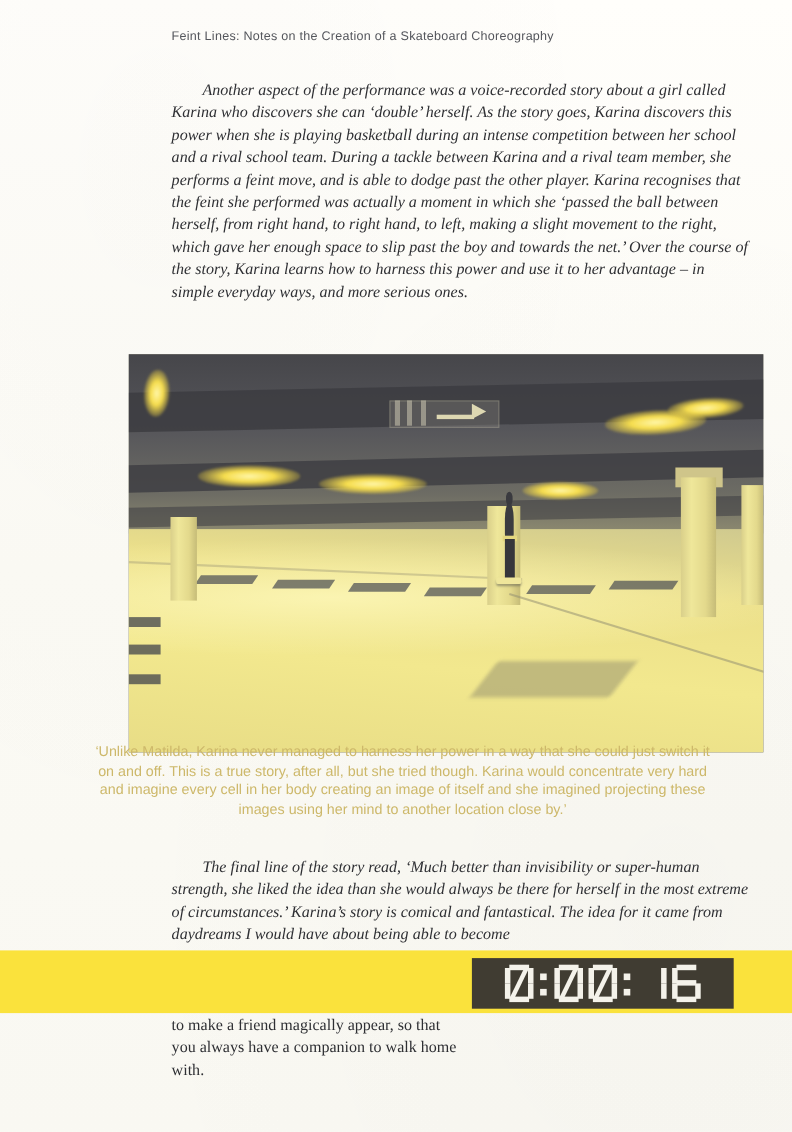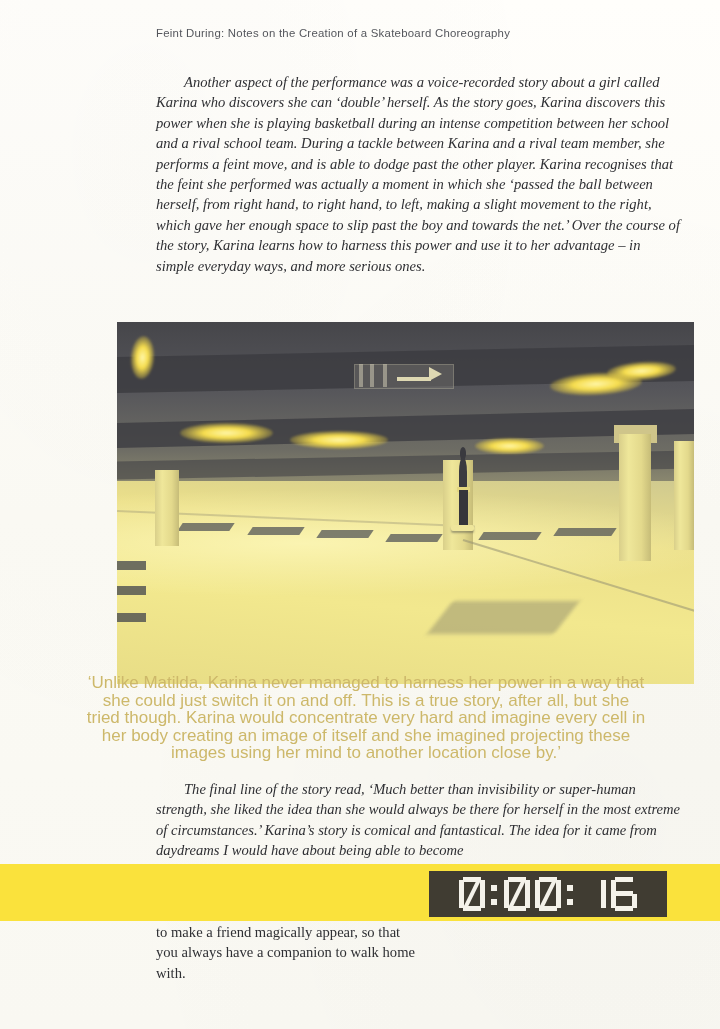--- a/index.html
+++ b/index.html
@@ -261,21 +261,21 @@
     border-radius: 2px;
     box-shadow: 0 2px 2px rgba(90,90,80,0.5);
   }
 
   #photo-caption {
     position: absolute;
     left: 85px;
     top: 674px;
     width: 562px;
     font-family: "Liberation Sans", sans-serif;
-    font-size: 17px;
+    font-size: 13px;
     line-height: 17.6px;
     color: #cdb86a;
     text-align: center;
   }
 
   
   #highlight-band {
     position: absolute;
     left: 0;
     top: 864px;
@@ -342,21 +342,21 @@
   }
   .seg-colon i.top { top: 8px; }
   .seg-colon i.bot { top: 22px; }
 </style>
 </head>
 <body>
 
 <div id="page">
   <div id="paper-grain"></div>
 
-  <div id="running-header">Feint During: Notes on the Creation of a Skateboard Choreography</div>
+  <div id="running-header">Feint Lines: Notes on the Creation of a Skateboard Choreography</div>
 
   <div class="body-col" id="para-one">
     <p>Another aspect of the performance was a voice-recorded story about a girl called Karina who discovers she can ‘double’ herself. As the story goes, Karina discovers this power when she is playing basketball during an intense competition between her school and a rival school team. During a tackle between Karina and a rival team member, she performs a feint move, and is able to dodge past the other player. Karina recognises that the feint she performed was actually a moment in which she ‘passed the ball between herself, from right hand, to right hand, to left, making a slight movement to the right, which gave her enough space to slip past the boy and towards the net.’ Over the course of the story, Karina learns how to harness this power and use it to her advantage – in simple everyday ways, and more serious ones.</p>
   </div>
 
   <figure id="photo-figure">
     <div id="photo">
       <div class="ph-ceiling"></div>
       <div class="ph-beam b1"></div>
       <div class="ph-beam b2"></div>

